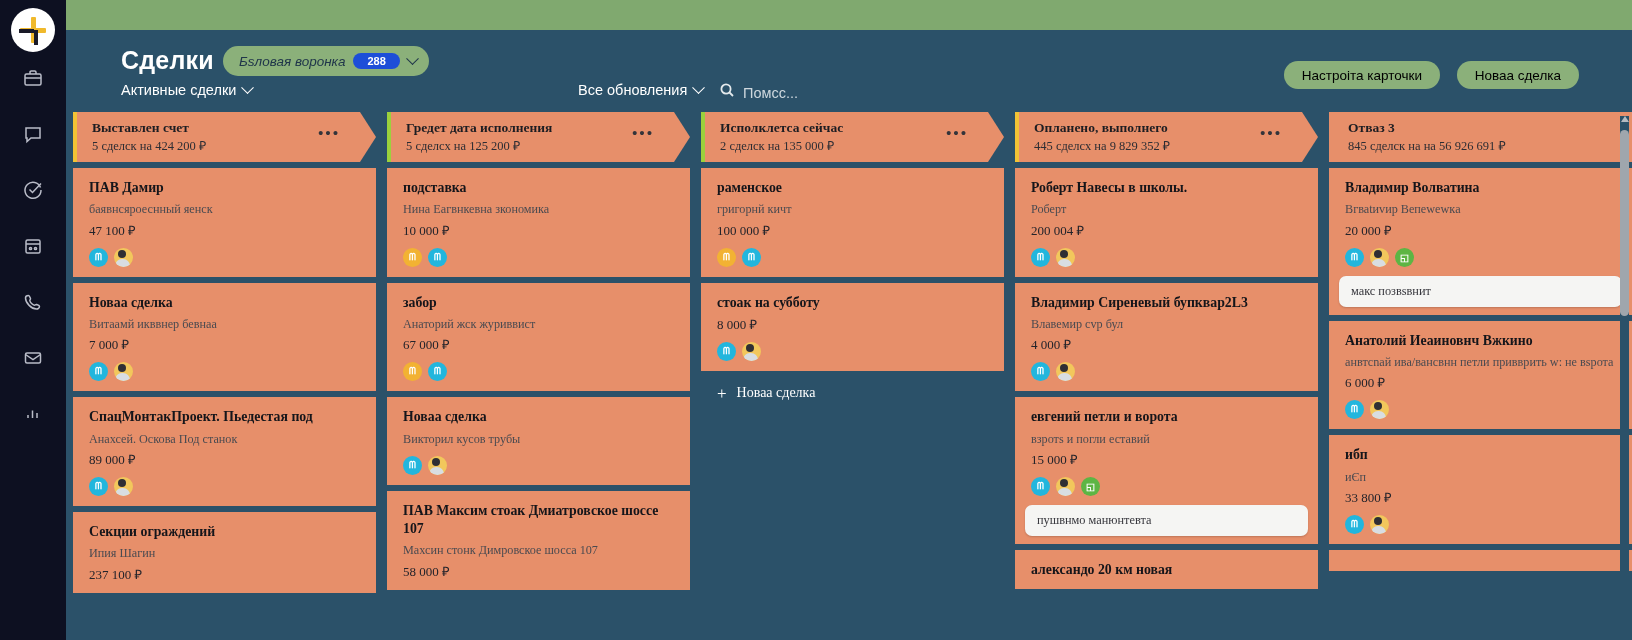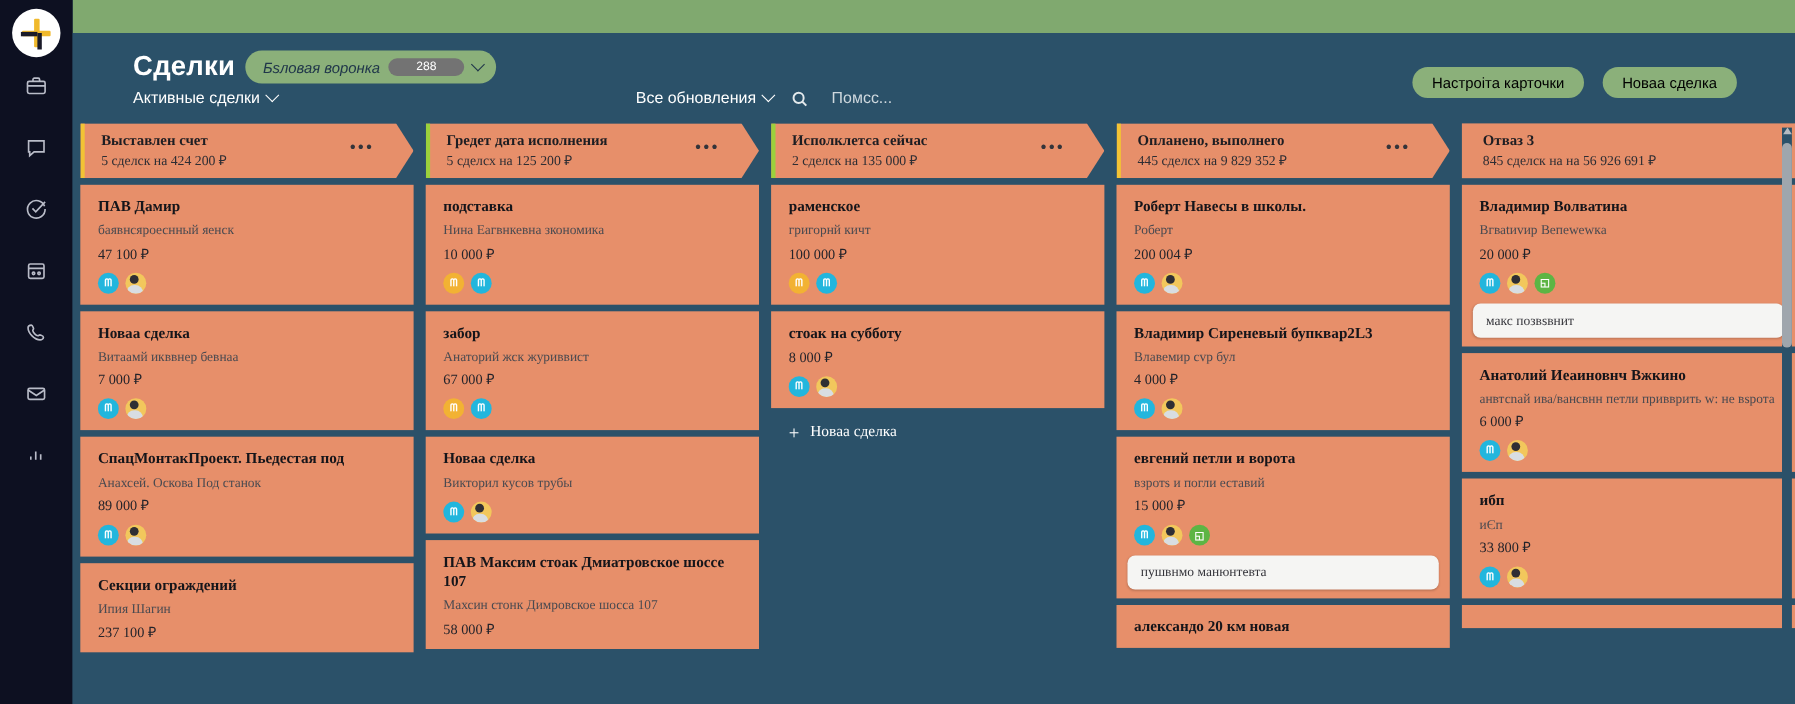--- a/index.html
+++ b/index.html
@@ -50,35 +50,35 @@
     position: absolute; left: 55px; top: 16px;
     font-size: 25px; font-weight: bold; color: #ffffff; letter-spacing: .2px;
   }
   .pipeline-pill {
     position: absolute; left: 157px; top: 16px;
     height: 30px; padding: 0 12px 0 16px; border-radius: 16px;
     background: #8bb07a; display: flex; align-items: center; gap: 8px;
   }
   .pipeline-pill .pl-label { font-size: 13.5px; color: #20364a; font-style: italic; }
   .pipeline-badge {
-    background: #737373; color: #ffffff; font-size: 11px; font-weight: normal;
-    border-radius: 9px; padding: 2px 25px; line-height: 1.1;
+    background: #1d4ed8; color: #ffffff; font-size: 11px; font-weight: bold;
+    border-radius: 9px; padding: 2px 14px; line-height: 1.1;
   }
   .chev { display: inline-block; width: 9px; height: 9px;
           border-right: 1.8px solid currentColor; border-bottom: 1.8px solid currentColor;
           transform: rotate(45deg) translate(-2px,-2px); }
   .filter-row { position: absolute; left: 55px; top: 52px; display: flex; align-items: center; }
   .filter-active { font-size: 14.5px; color: #ffffff; display: flex; align-items: center; gap: 7px; }
   .filter-updates {
     position: absolute; left: 512px; top: 52px;
     font-size: 14.5px; color: #ffffff; display: flex; align-items: center; gap: 7px;
   }
   .search-box {
     position: absolute; left: 653px; top: 52px;
-    font-size: 14.5px; color: #cfd8de; display: flex; align-items: flex-start; gap: 21px;
+    font-size: 14.5px; color: #cfd8de; display: flex; align-items: flex-end; gap: 8px;
   }
   .search-box svg { stroke: #e3e9ec; fill: none; stroke-width: 1.8; }
   .btn {
     position: absolute; top: 31px; height: 28px; border-radius: 15px;
     background: #8bb07a; color: #000000; font-size: 13.5px;
     display: flex; align-items: center; justify-content: center; padding: 0 18px;
     white-space: nowrap;
   }
   .btn-settings { right: 192px; }
   .btn-new { right: 53px; }

